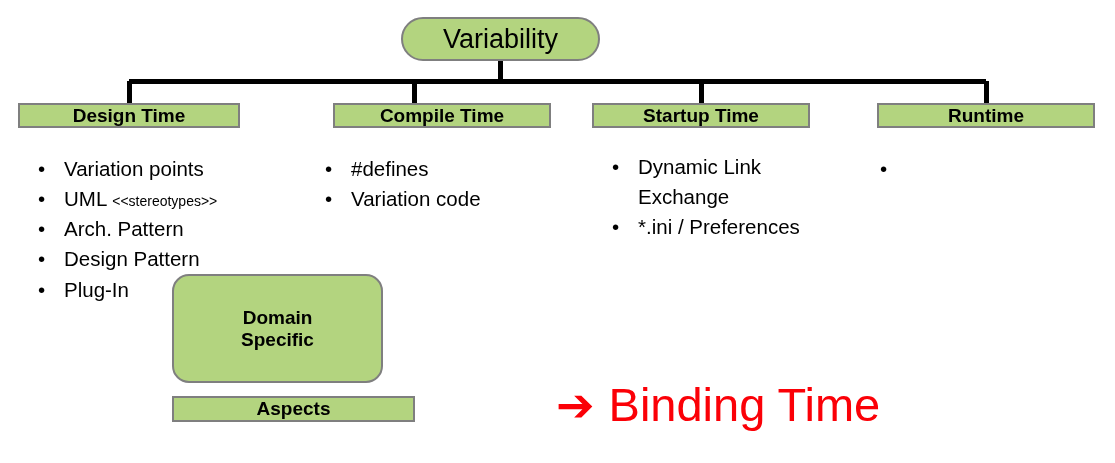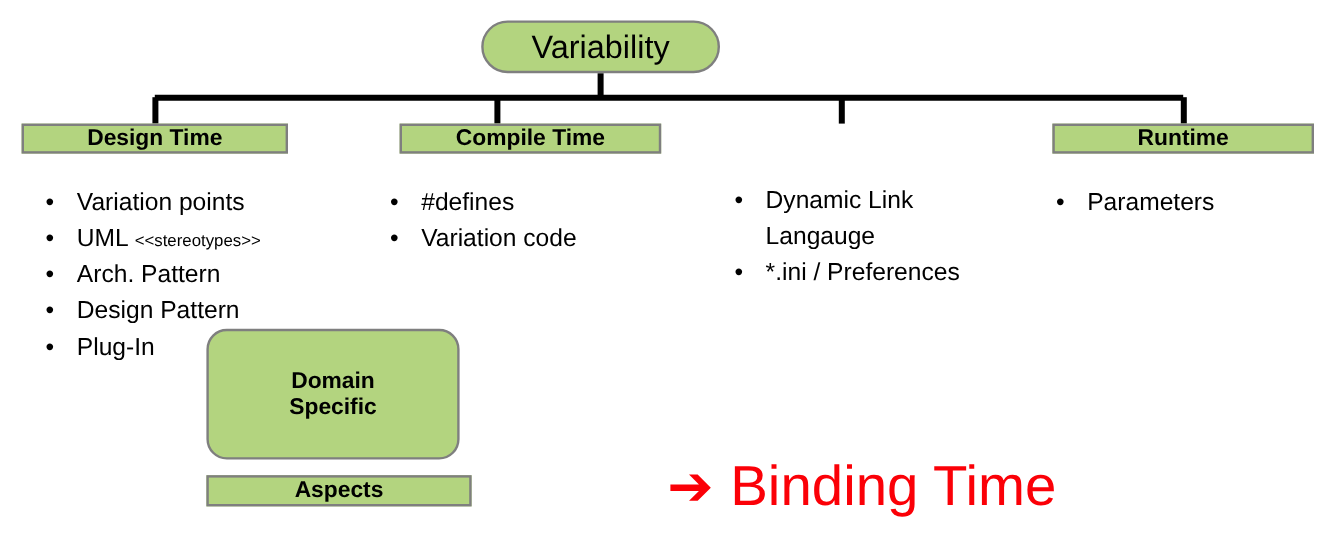--- a/index.html
+++ b/index.html
@@ -56,21 +56,21 @@
     width: 211px;
     height: 109px;
     font-size: 19px;
     font-weight: bold;
     flex-direction: column;
     border-radius: 17px;
   }
   #node-aspects {
     left: 172px;
     top: 396px;
-    width: 221px;
+    width: 243px;
     height: 26px;
     font-size: 19px;
     font-weight: bold;
   }
 
   svg#connectors {
     position: absolute;
     left: 0;
     top: 0;
     width: 1115px;
@@ -139,20 +139,23 @@
   <div class="node" id="root-node">
     <span>Variability</span>
   </div>
 
   <div class="node header-node" id="node-design-time">
     <span>Design Time</span>
   </div>
   <div class="node header-node" id="node-compile-time">
     <span>Compile Time</span>
   </div>
+  <div class="node header-node" id="node-startup-time">
+    <span>Startup Time</span>
+  </div>
   <div class="node header-node" id="node-runtime">
     <span>Runtime</span>
   </div>
 
   <div class="bullet-list" id="list-design-time">
     <div class="bullet-row">
       <span class="bullet-dot">•</span>
       <span class="bullet-text">Variation points</span>
     </div>
     <div class="bullet-row">
@@ -180,32 +183,31 @@
     </div>
     <div class="bullet-row">
       <span class="bullet-dot">•</span>
       <span class="bullet-text">Variation code</span>
     </div>
   </div>
 
   <div class="bullet-list" id="list-startup-time">
     <div class="bullet-row">
       <span class="bullet-dot">•</span>
-      <span class="bullet-text">Dynamic Link Langauge</span>
+      <span class="bullet-text">Dynamic Link Exchange</span>
     </div>
     <div class="bullet-row">
       <span class="bullet-dot">•</span>
       <span class="bullet-text">*.ini / Preferences</span>
     </div>
   </div>
 
   <div class="bullet-list" id="list-runtime">
     <div class="bullet-row">
       <span class="bullet-dot">•</span>
-      <span class="bullet-text">Parameters</span>
     </div>
   </div>
 
   <div class="node" id="node-dsl">
     <span>Domain</span>
     <span>Specific</span>
   </div>
 
   <div class="node" id="node-aspects">
     <span>Aspects</span>

